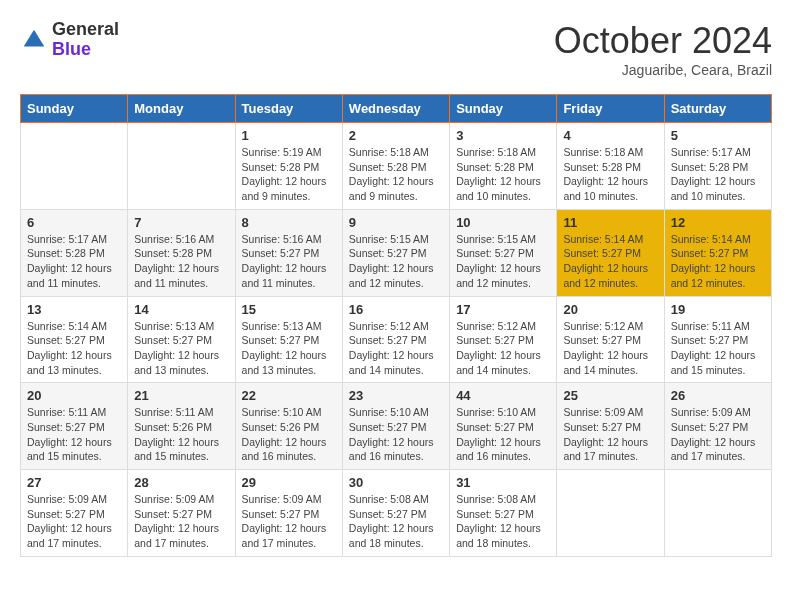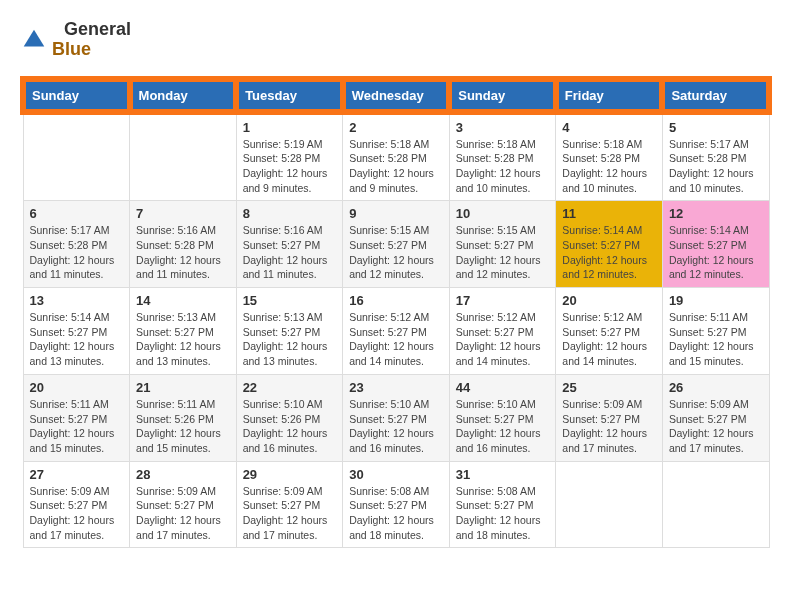--- a/index.html
+++ b/index.html
@@ -23,26 +23,25 @@
     }
     .logo-text {
       display: flex;
       flex-direction: column;
       line-height: 1.1;
     }
     .logo-general {
       font-size: 18px;
       font-weight: bold;
       color: #333;
-      margin-left: 12px;
     }
     .logo-blue {
       font-size: 18px;
       font-weight: bold;
-      color: #a16207;
+      color: #6d28d9;
     }
     .logo-icon {
       width: 28px;
       height: 28px;
     }
     .title-block {
       text-align: right;
     }
     .month-title {
       font-size: 36px;
@@ -58,21 +57,21 @@
       border-collapse: collapse;
       table-layout: fixed;
     }
     .day-header {
       background-color: #2a6db5;
       color: white;
       text-align: left;
       padding: 6px 6px;
       font-size: 13px;
       font-weight: bold;
-      border: 6px solid #f97316;
+      border: 1px solid #f97316;
     }
     td {
       vertical-align: top;
       padding: 5px 6px;
       font-size: 11px;
       color: #333;
       border: 1px solid #ddd;
       height: 80px;
     }
     tr:nth-child(even) td {
@@ -102,20 +101,24 @@
 <div class="header">
   <div class="logo">
     <svg class="logo-icon" viewBox="0 0 30 30">
       <polygon points="15,4 26,22 4,22" fill="#2a6db5"></polygon>
     </svg>
     <div class="logo-text">
       <span class="logo-general">General</span>
       <span class="logo-blue">Blue</span>
     </div>
   </div>
+  <div class="title-block">
+    <div class="month-title">October 2024</div>
+    <div class="location">Jaguaribe, Ceara, Brazil</div>
+  </div>
 </div>
 
 <table>
   <thead>
     <tr>
     <th class="day-header">Sunday</th>
         <th class="day-header">Monday</th>
         <th class="day-header">Tuesday</th>
         <th class="day-header">Wednesday</th>
         <th class="day-header">Sunday</th>
@@ -199,21 +202,21 @@
 Daylight: 12 hours
 and 12 minutes.</div>
         </td>
         <td style="background-color: #eab308;">
           <span class="day-number">11</span>
           <div class="cell-content" style="white-space: pre-line;">Sunrise: 5:14 AM
 Sunset: 5:27 PM
 Daylight: 12 hours
 and 12 minutes.</div>
         </td>
-        <td style="background-color: #f9a8d4;">
+        <td style="background-color: #eab308;">
           <span class="day-number">12</span>
           <div class="cell-content" style="white-space: pre-line;">Sunrise: 5:14 AM
 Sunset: 5:27 PM
 Daylight: 12 hours
 and 12 minutes.</div>
         </td>
       </tr>
       <tr>
         <td style="background-color: rgb(255, 255, 255);">
           <span class="day-number">13</span>

